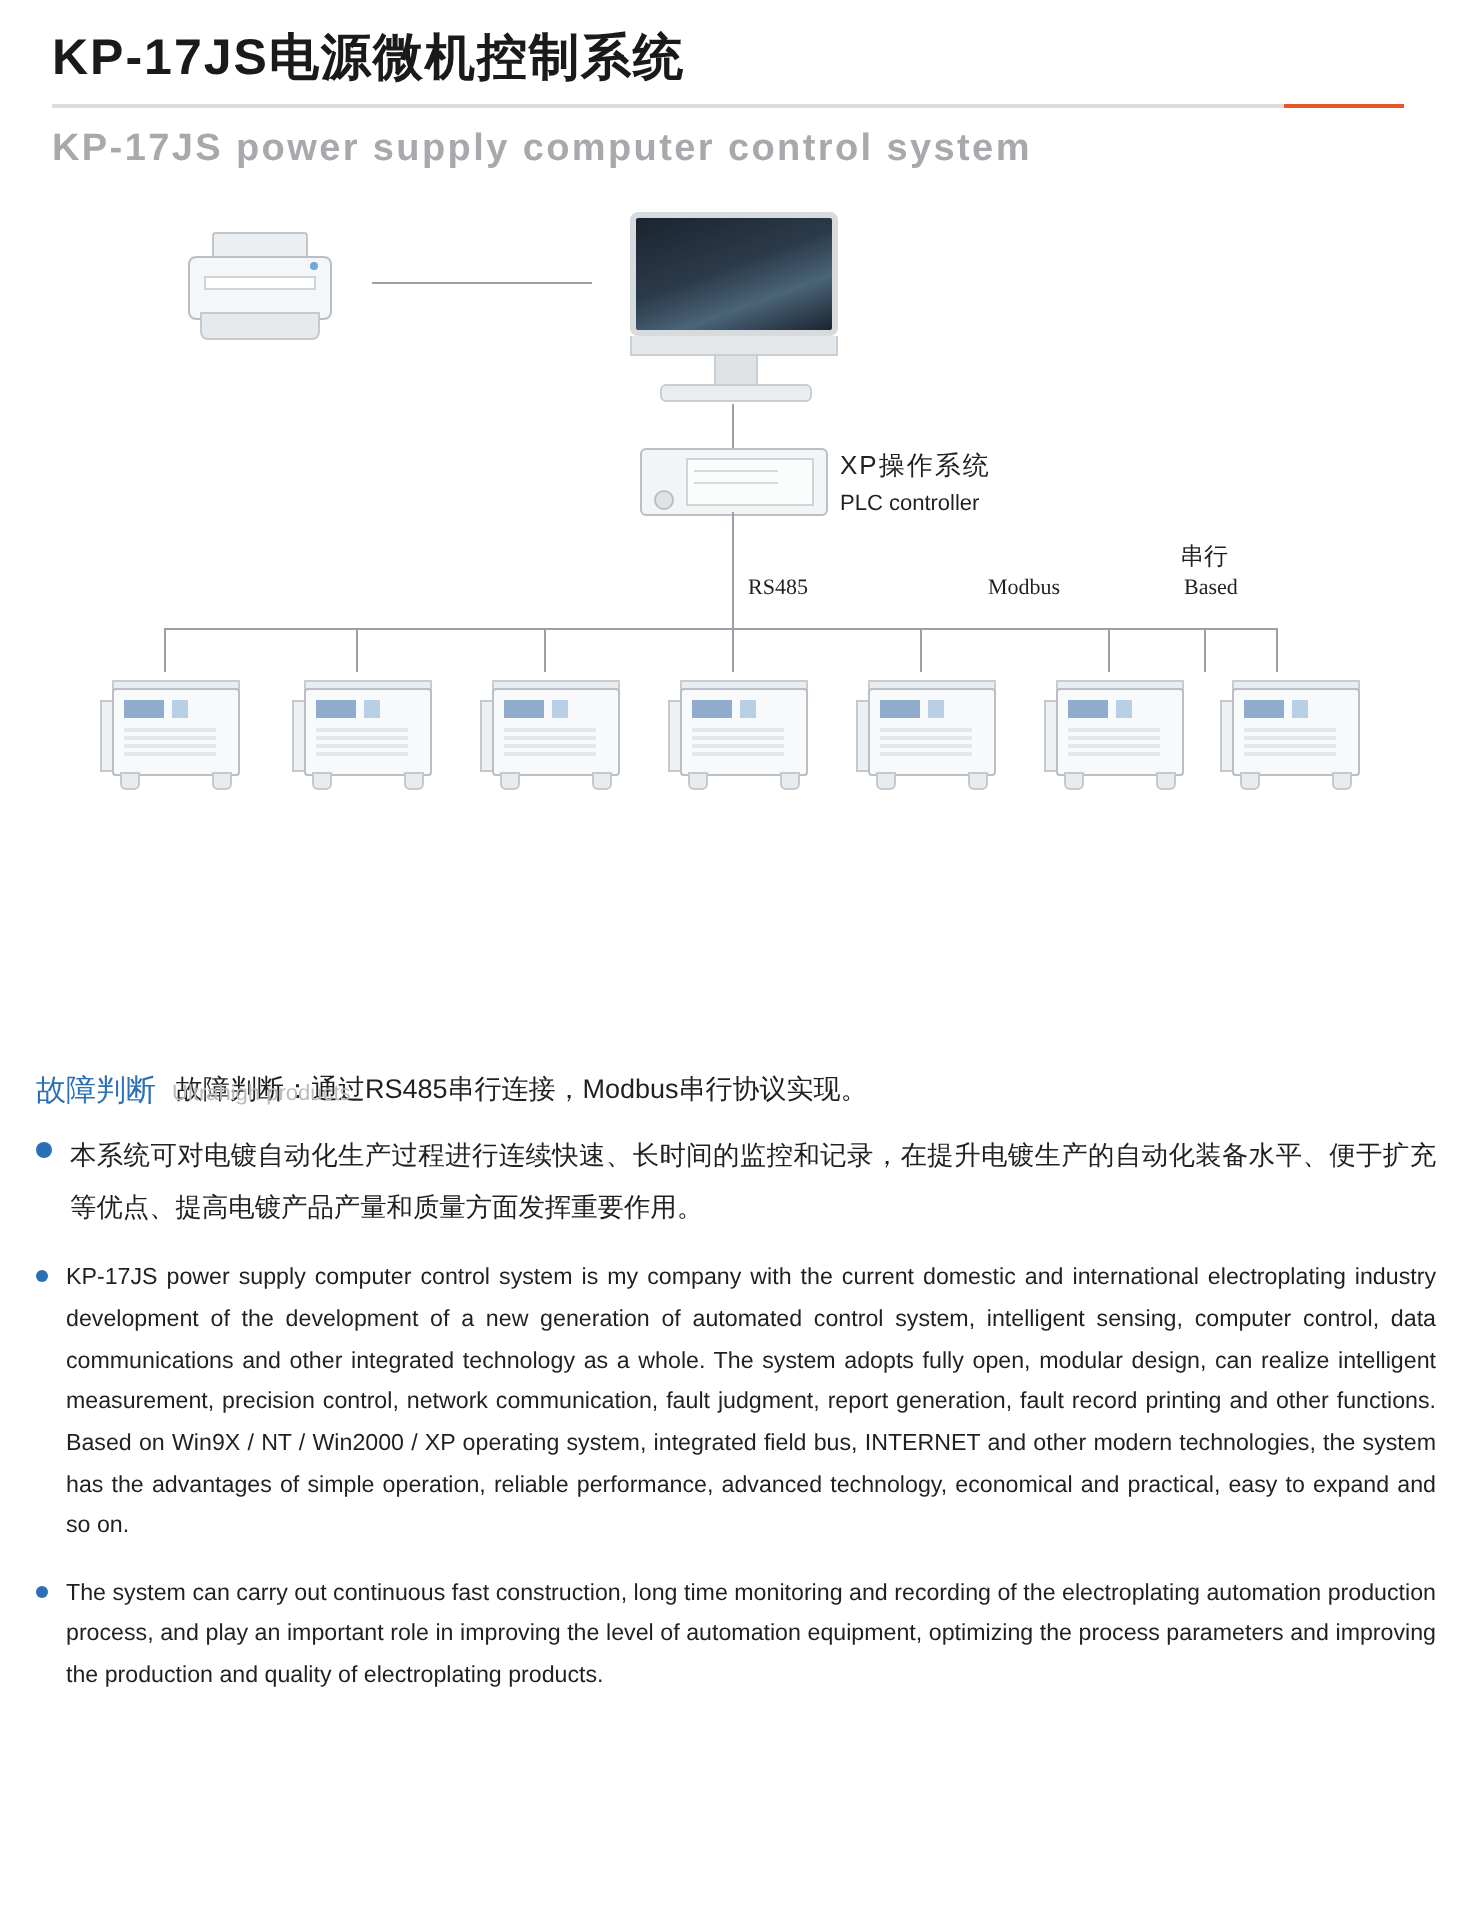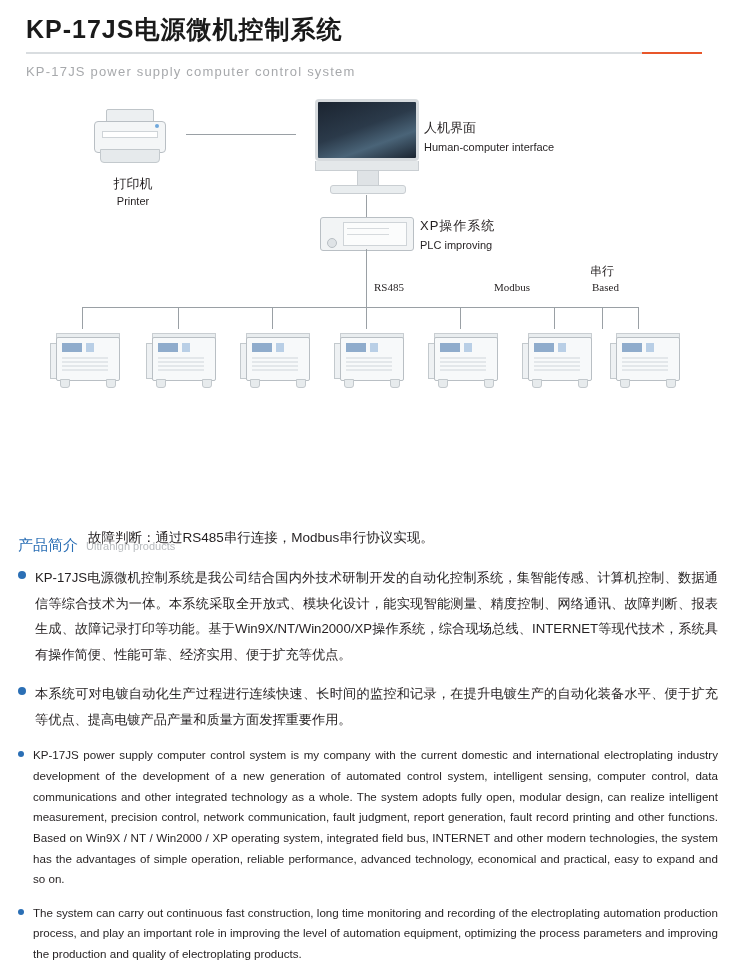--- a/index.html
+++ b/index.html
@@ -16,21 +16,21 @@
     margin:0;font-size:25px;font-weight:bold;letter-spacing:1px;
     color:#1a1a1a;line-height:1.25;
   }
   .hdr .rule{
     margin:7px 0 0 0;width:676px;height:2px;background:#d9dde0;position:relative;
   }
   .hdr .rule:after{
     content:"";position:absolute;right:0;top:0;width:60px;height:2px;background:#e8562a;
   }
   .hdr h2{
-    margin:10px 0 0 0;font-size:13px;font-weight:normal;letter-spacing:1.2px;
+    margin:10px 0 0 0;font-size:19px;font-weight:bold;letter-spacing:1.2px;
     color:#a7a9ac;
   }
 
   
   .diagram{position:relative;width:730px;height:350px;margin-top:10px;}
 
   
   .printer{position:absolute;left:92px;top:20px;width:74px;height:56px;}
   .printer .top{position:absolute;left:14px;top:0;width:46px;height:14px;background:#eceff1;border:1px solid #bfc5c9;border-radius:2px 2px 0 0;}
   .printer .body{position:absolute;left:2px;top:12px;width:70px;height:30px;background:#f4f6f7;border:1px solid #b9bfc4;border-radius:4px;}
@@ -112,49 +112,41 @@
 
   <div class="diagram">
 
     <div class="printer">
       <div class="top"></div>
         <div class="body"></div>
         <div class="slot"></div>
       <div class="tray"></div>
         <div class="dot"></div>
     </div>
-    <div class="lbl-printer">
-      <div class="cn">打印机</div>
-      <div class="en">Printer</div>
-    </div>
 
     <div class="ln-h" style="left:186px;top:45px;width:110px;"></div>
 
     <div class="monitor">
       <div class="screen"></div>
         <div class="chin"></div>
         <div class="neck"></div>
         <div class="base"></div>
     </div>
-    <div class="lbl-hmi">
-      <div class="cn">人机界面</div>
-      <div class="en">Human-computer interface</div>
-    </div>
 
     <div class="ln-v" style="left:366px;top:106px;height:22px;"></div>
 
     <div class="plc">
       <div class="face"></div>
       <div class="ln" style="top:10px;"></div>
       <div class="ln" style="top:16px;"></div>
       <div class="knob"></div>
     </div>
     <div class="lbl-plc">
       <div class="cn">XP操作系统</div>
-      <div class="en">PLC improving</div>
+      <div class="en">PLC controller</div>
     </div>
 
     <div class="busname" style="left:374px;top:192px;">RS485</div>
     <div class="busname" style="left:494px;top:192px;">Modbus</div>
     <div class="busname cn2" style="left:590px;top:174px;">串行</div>
     <div class="busname" style="left:592px;top:192px;">Based</div>
 
     <div class="ln-v" style="left:366px;top:160px;height:58px;"></div>
     <div class="ln-h" style="left:82px;top:218px;width:520px;"></div>
     <div class="ln-v" style="left:82px;top:218px;height:22px;"></div>
@@ -238,29 +230,25 @@
         <div class="foot" style="left:56px;"></div>
     </div>
 
     <div class="cap">
       <div class="cn">故障判断：通过RS485串行连接，Modbus串行协议实现。</div>
     </div>
   </div>
 
   <div class="sec">
     <div class="sec-title">
-      <span class="cn">产品简介</span>
+      <span class="cn">故障判断</span>
       <span class="en">Ultrahigh products</span>
     </div>
 
     <div class="blist">
-      <div class="bullet">
-        <div class="dot"></div>
-        <div class="txt">KP-17JS电源微机控制系统是我公司结合国内外技术研制开发的自动化控制系统，集智能传感、计算机控制、数据通信等综合技术为一体。本系统采取全开放式、模块化设计，能实现智能测量、精度控制、网络通讯、故障判断、报表生成、故障记录打印等功能。基于Win9X/NT/Win2000/XP操作系统，综合现场总线、INTERNET等现代技术，系统具有操作简便、性能可靠、经济实用、便于扩充等优点。</div>
-      </div>
       <div class="bullet">
         <div class="dot"></div>
         <div class="txt">本系统可对电镀自动化生产过程进行连续快速、长时间的监控和记录，在提升电镀生产的自动化装备水平、便于扩充等优点、提高电镀产品产量和质量方面发挥重要作用。</div>
       </div>
       <div class="bullet small">
         <div class="dot"></div>
         <div class="txt">KP-17JS power supply computer control system is my company with the current domestic and international electroplating industry development of the development of a new generation of automated control system, intelligent sensing, computer control, data communications and other integrated technology as a whole. The system adopts fully open, modular design, can realize intelligent measurement, precision control, network communication, fault judgment, report generation, fault record printing and other functions. Based on Win9X / NT / Win2000 / XP operating system, integrated field bus, INTERNET and other modern technologies, the system has the advantages of simple operation, reliable performance, advanced technology, economical and practical, easy to expand and so on.</div>
       </div>
       <div class="bullet small">
         <div class="dot"></div>

